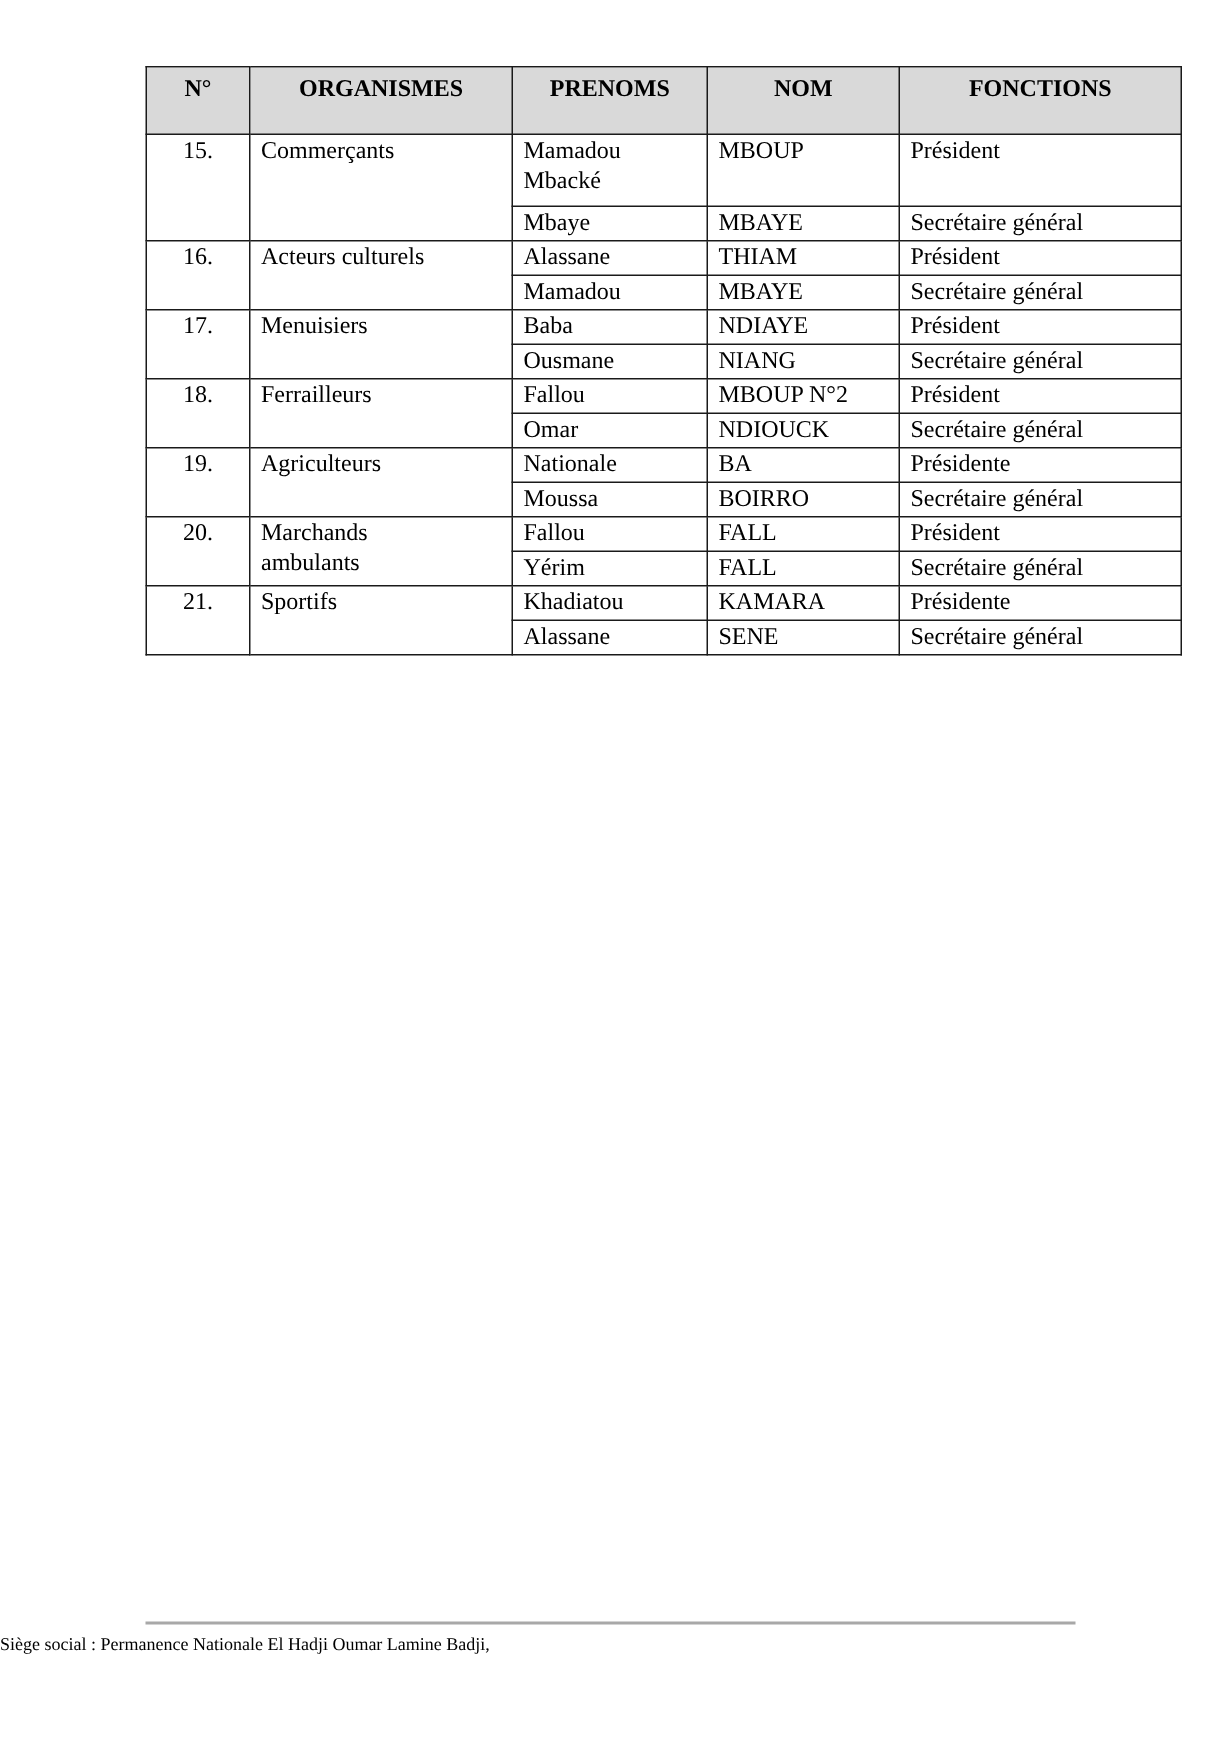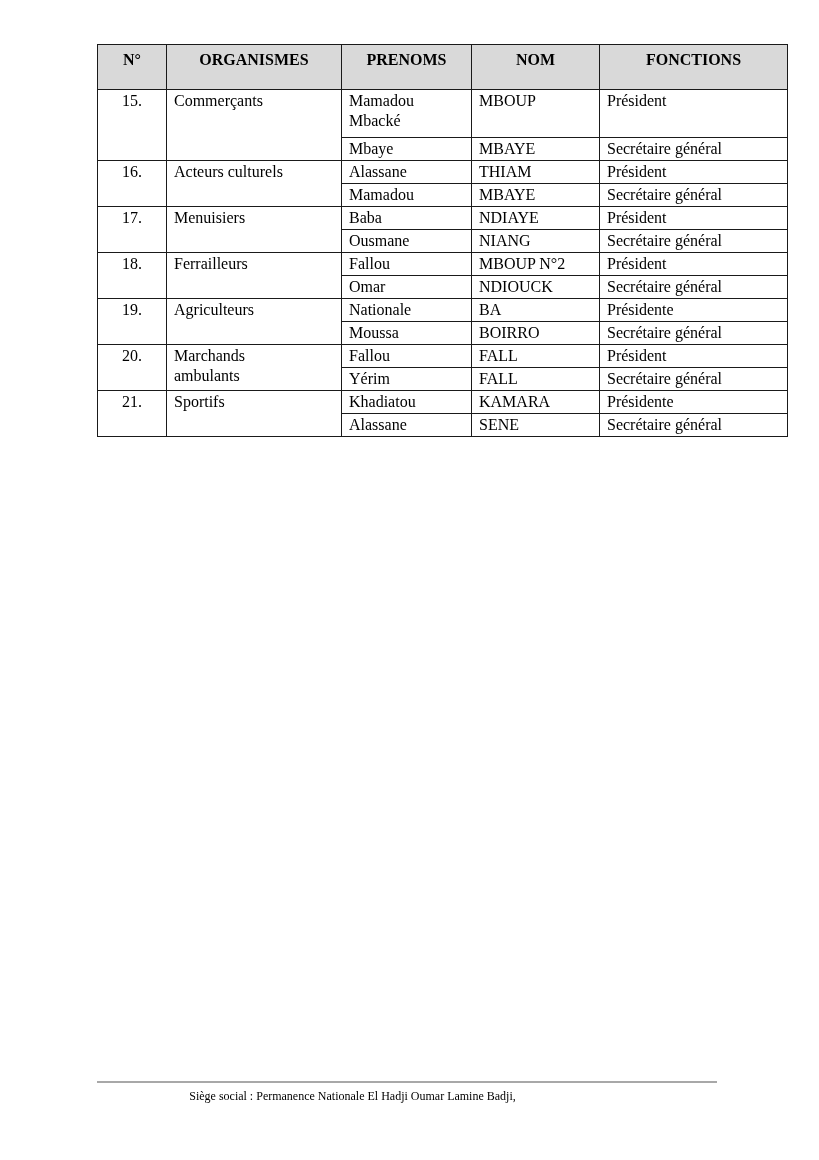--- a/index.html
+++ b/index.html
@@ -53,21 +53,20 @@
     top: 1081px;
     width: 620px;
     height: 2px;
     background: var(--footer-rule, #a8a8a8);
   }
   .footer-text {
     position: absolute;
     left: 0;
     top: 1088px;
     width: 705px;
-    text-align: center;
     font-size: 12px;
     line-height: 17px;
   }
 </style>
 </head>
 <body>
 
 <div class="page">
 
   <table class="officials">

